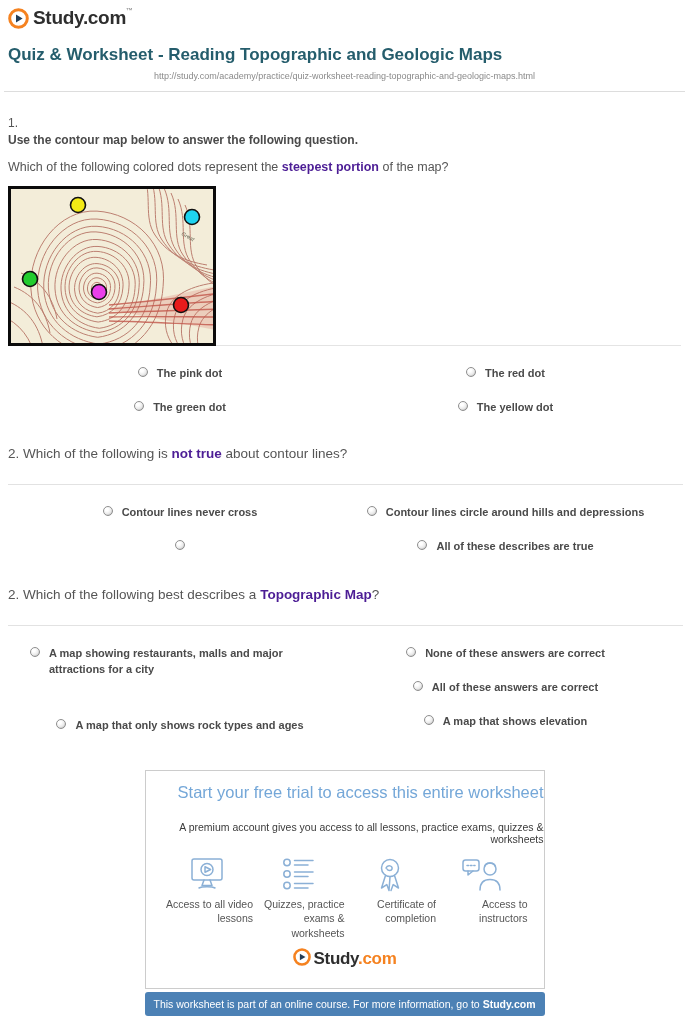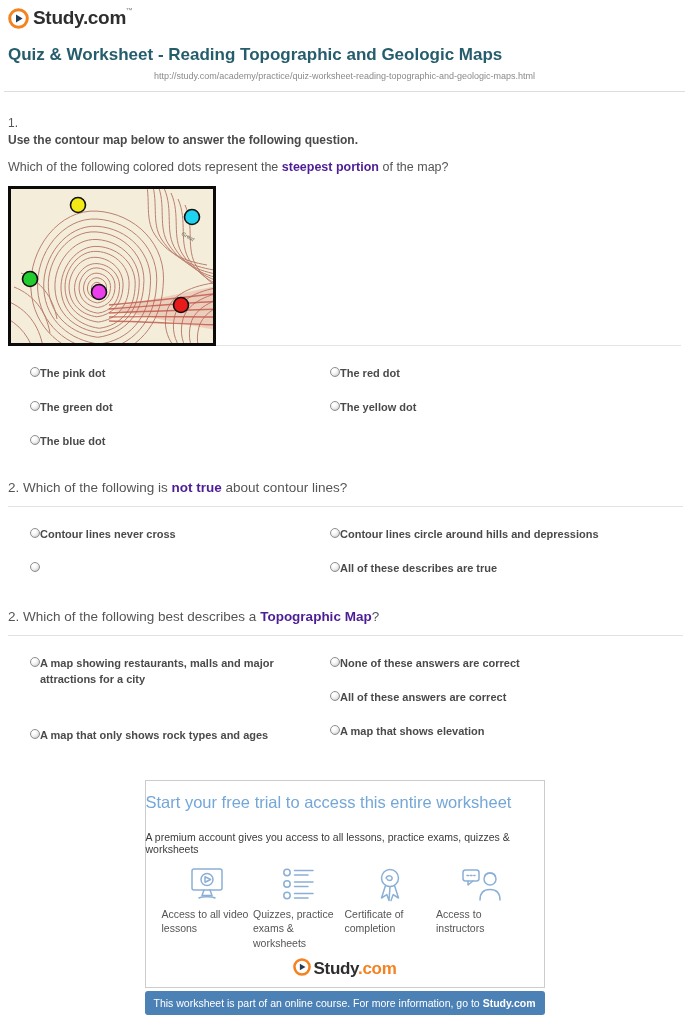--- a/index.html
+++ b/index.html
@@ -30,38 +30,38 @@
 
   .map-wrap { margin:12px 8px 0 8px; border-bottom:1px solid #e4e4e4; line-height:0; }
   .contour-map {
     display:inline-block; border:3px solid #0b0b0b; background:#f3edd9;
     margin-bottom:-1px; vertical-align:bottom;
   }
 
   .opt-cols { display:flex; margin:20px 8px 0 30px; }
   .opt-col { display:flex; flex-direction:column; gap:18px; width:300px; }
   .opt-col.right { flex:1; }
-  .opt { display:flex; align-items:flex-start; font-size:11px;
-         font-weight:bold; color:#4a4a4a; line-height:1.45; cursor:default; }
+  .opt { display:flex; align-items:flex-start; gap:9px; font-size:11px;
+         font-weight:bold; color:#4a4a4a; line-height:1.45; cursor:default;justify-content:center; }
   .radio {
     width:10px; height:10px; border-radius:50%; flex:none; margin-top:1px;
     border:1px solid #8f8f8f;
     background:radial-gradient(circle at 35% 30%, #ffffff 20%, #e9e9e9 60%, #9d9d9d 100%);
   }
   .mt-extra { margin-top:22px; }
 
   .q-head {
     margin:30px 6px 0 8px; font-size:13.5px; color:#555;
-    padding-bottom:11px; border-bottom:1px solid #e2e2e2;
+    padding-bottom:23px; border-bottom:1px solid #e2e2e2;
   }
   .q3-head { margin-top:32px; }
 
   
   .promo { width:400px; margin:36px auto 0; }
-  .promo-card { border:1px solid #ccc; background:#fff; text-align:left; padding:12px 0 7px; }
+  .promo-card { border:1px solid #ccc; background:#fff; text-align:right; padding:12px 0 18px; }
   .promo-heading { font-size:16.5px; color:#74a7d8; font-weight:400; }
   .promo-sub { font-size:10.5px; color:#3a3a3a; margin-top:19px; }
   .features { display:flex; justify-content:space-between; padding:0 16px; margin-top:12px; }
   .feature { width:92px; }
   .feature svg { display:block; margin:0 auto; }
   .feature-label { font-size:10.5px; color:#555; margin-top:4px; line-height:1.4; }
   .promo-logo { margin-top:7px; display:flex; justify-content:center; align-items:center; gap:3px; }
   .promo-logo-text { font-size:17px; font-weight:bold; color:#2e2e2e; letter-spacing:-0.3px; }
   .promo-logo-text .com { color:#f58220; }
   .promo-bar {
@@ -161,24 +161,20 @@
 <div class="opt-cols">
   <div class="opt-col">
     <div class="opt">
       <span class="radio"></span>
       <span>The pink dot</span>
     </div>
     <div class="opt">
       <span class="radio"></span>
       <span>The green dot</span>
     </div>
-    <div class="opt">
-      <span class="radio"></span>
-      <span>The blue dot</span>
-    </div>
   </div>
   <div class="opt-col right">
     <div class="opt">
       <span class="radio"></span>
       <span>The red dot</span>
     </div>
     <div class="opt">
       <span class="radio"></span>
       <span>The yellow dot</span>
     </div>

